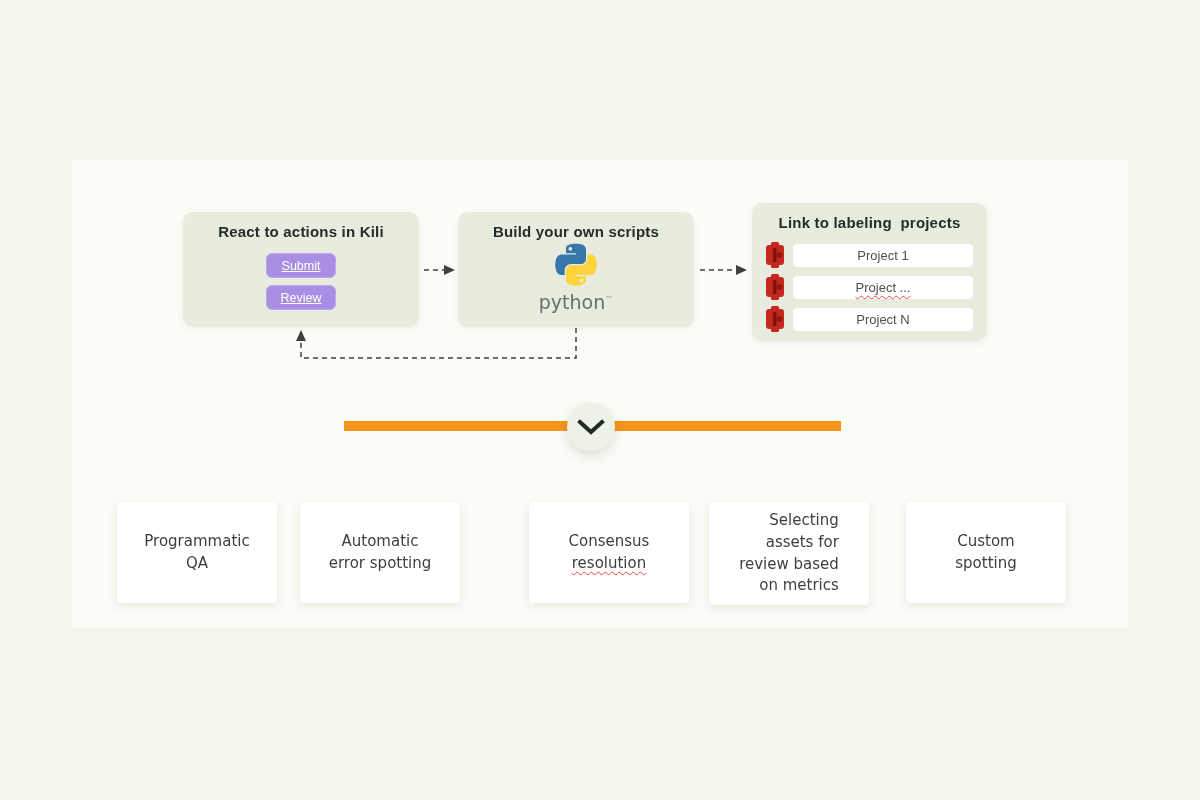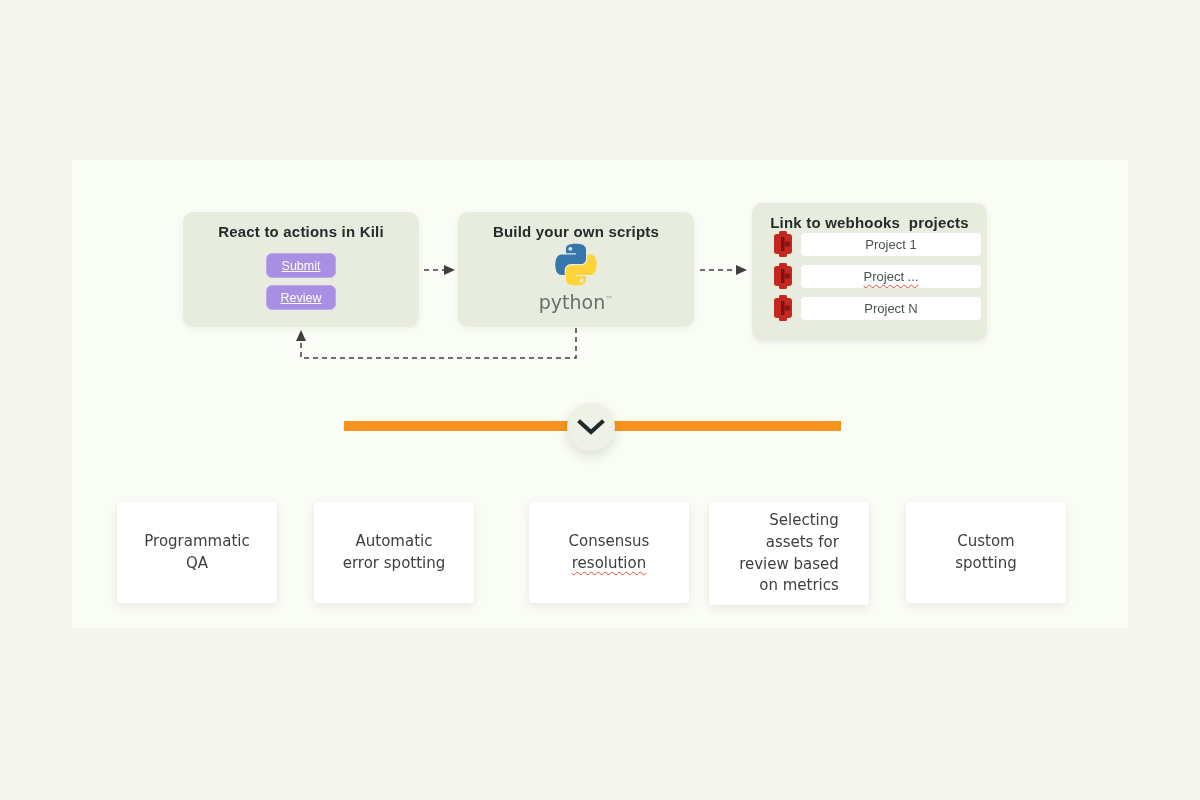--- a/index.html
+++ b/index.html
@@ -72,21 +72,22 @@
     font-size: 19px;
     color: #686e6c;
     margin-top: -2px;
     line-height: 1;
   }
   .py-wordmark sup { font-size: 8px; color: #9aa09e; }
   .proj-rows {
     display: flex;
     flex-direction: column;
     gap: 6px;
-    padding-left: 20px;
+    margin-top: 11px;
+    padding-left: 12px;
   }
   .proj-row { display: flex; align-items: center; gap: 7px; }
   .proj-pill {
     width: 180px; height: 23px;
     background: #ffffff;
     border-radius: 4px;
     display: flex;
     align-items: center;
     justify-content: center;
     font-size: 13px;
@@ -131,21 +132,21 @@
     text-align: center;
     font-family: "DejaVu Sans", sans-serif;
     font-size: 15px;
     color: #3d4043;
     line-height: 1.45;
     white-space: pre-line;
     padding: 8px 6px;
     box-sizing: border-box;
   }
   .card-1 { left: 117px; }
-  .card-2 { left: 314px; align-items: center; }
+  .card-2 { left: 300px; align-items: center; }
   .card-3 { left: 512px; margin-left: 17px; }
   .card-4 { left: 709px; text-align: right; }
   .card-5 { left: 906px; }
   .blk { display: block; }
 </style>
 </head>
 <body>
 
 <div class="stage">
 
@@ -177,21 +178,21 @@
     <div class="py-wrap">
       <svg width="52" height="52" viewBox="0 0 128 128">
         <path fill="#3776ab" d="M63.391 1.988c-4.222.02-8.252.379-11.8 1.007-10.45 1.846-12.346 5.71-12.346 12.837v9.411h24.693v3.137H29.977c-7.176 0-13.46 4.313-15.426 12.521-2.268 9.405-2.368 15.275 0 25.096 1.755 7.311 5.947 12.519 13.124 12.519h8.491V67.234c0-8.151 7.051-15.34 15.426-15.34h24.665c6.866 0 12.346-5.654 12.346-12.548V15.833c0-6.693-5.646-11.72-12.346-12.837-4.244-.706-8.645-1.027-12.866-1.008zM50.037 9.557c2.55 0 4.634 2.117 4.634 4.721 0 2.593-2.083 4.69-4.634 4.69-2.56 0-4.633-2.097-4.633-4.69-.001-2.604 2.073-4.721 4.633-4.721z"></path>
         <path fill="#ffd43b" d="M91.682 28.38v10.966c0 8.5-7.208 15.655-15.426 15.655H51.591c-6.756 0-12.346 5.783-12.346 12.549v23.515c0 6.691 5.818 10.628 12.346 12.547 7.816 2.297 15.312 2.713 24.665 0 6.216-1.801 12.346-5.423 12.346-12.547v-9.412H63.938v-3.138h37.012c7.176 0 9.852-5.005 12.348-12.519 2.578-7.735 2.467-15.174 0-25.096-1.774-7.145-5.161-12.521-12.348-12.521h-9.268zM77.809 87.927c2.561 0 4.634 2.097 4.634 4.692 0 2.602-2.074 4.719-4.634 4.719-2.55 0-4.633-2.117-4.633-4.719 0-2.595 2.083-4.692 4.633-4.692z"></path>
       </svg>
       <div class="py-wordmark"><span>python</span><sup>™</sup></div>
     </div>
   </div>
 
   <div class="flow-box box-projects">
-    <div class="box-title">Link to webhooks  projects</div>
+    <div class="box-title">Link to labeling  projects</div>
     <div class="proj-rows">
       <div class="proj-row">
         <svg width="22" height="26" viewBox="0 0 22 26">
           <rect x="2" y="3" width="18" height="20" rx="3" fill="#c4281f"></rect>
           <rect x="7" y="0" width="8" height="5" rx="1.5" fill="#c4281f"></rect>
           <rect x="7" y="21" width="8" height="5" rx="1.5" fill="#c4281f"></rect>
           <rect x="9" y="6" width="3.5" height="14" rx="1" fill="#7d110c"></rect>
           <circle cx="15.5" cy="13" r="2.8" fill="#8c1711"></circle>
         </svg>
         <div class="proj-pill">

